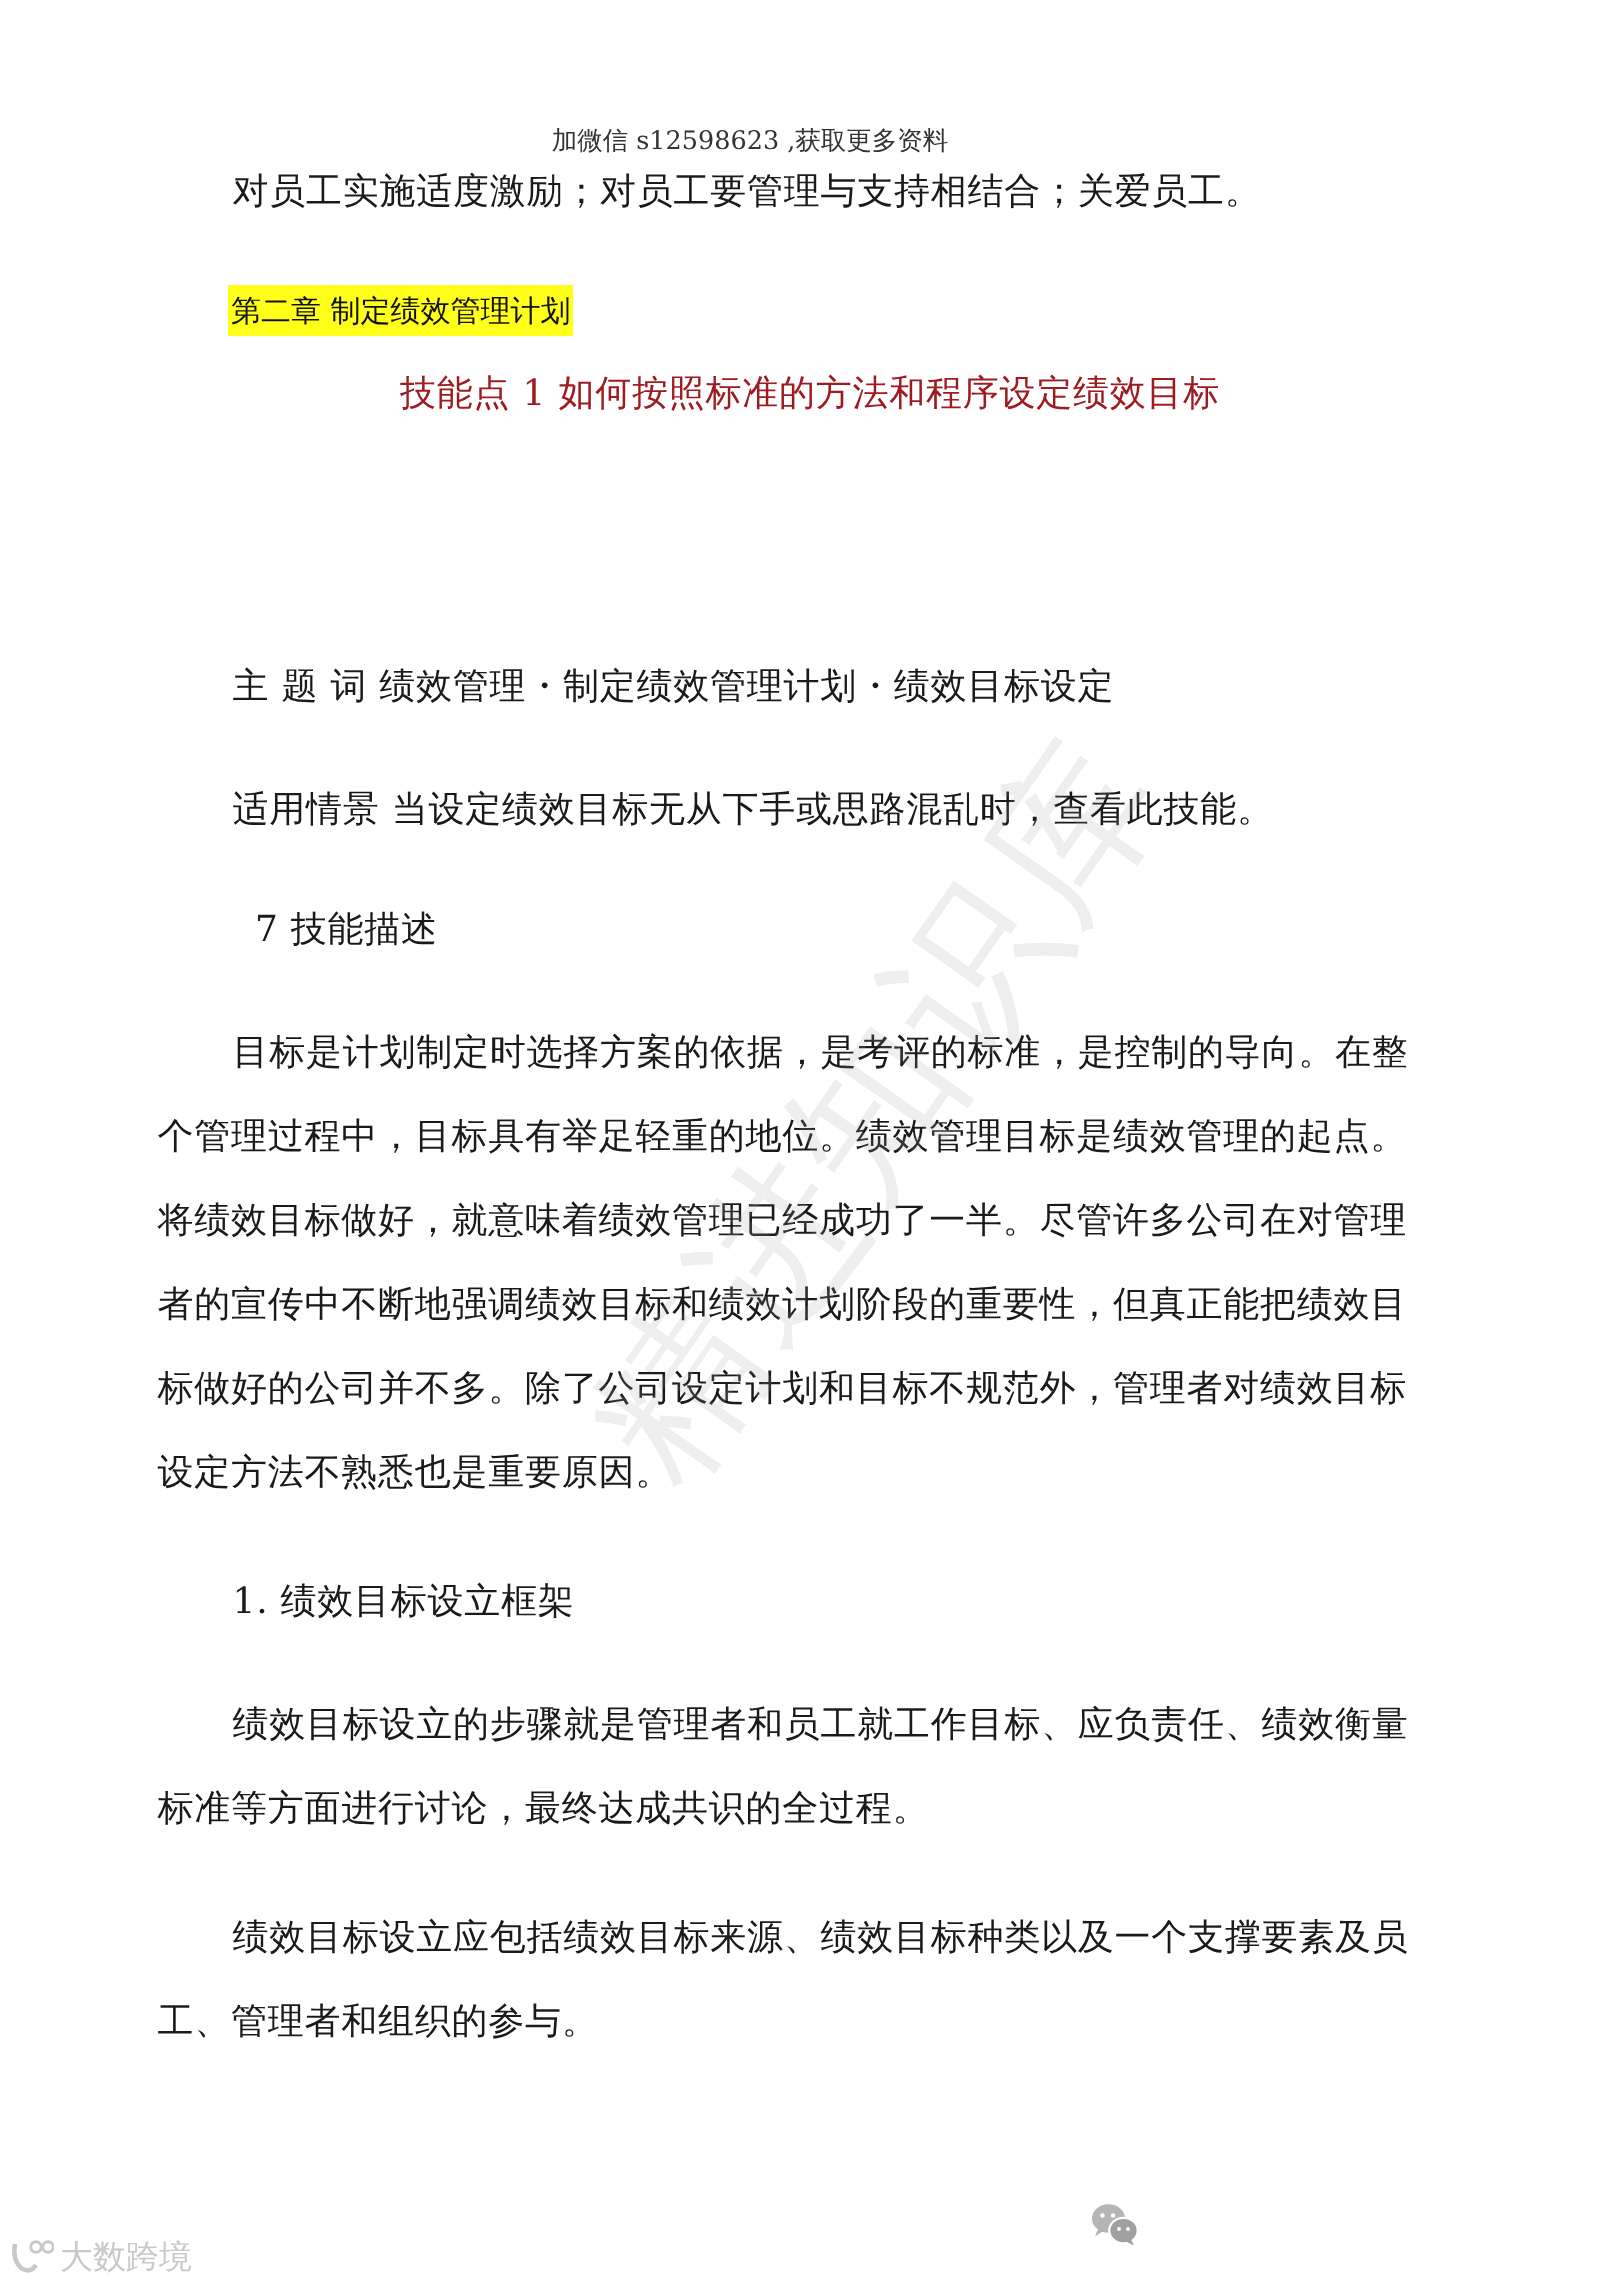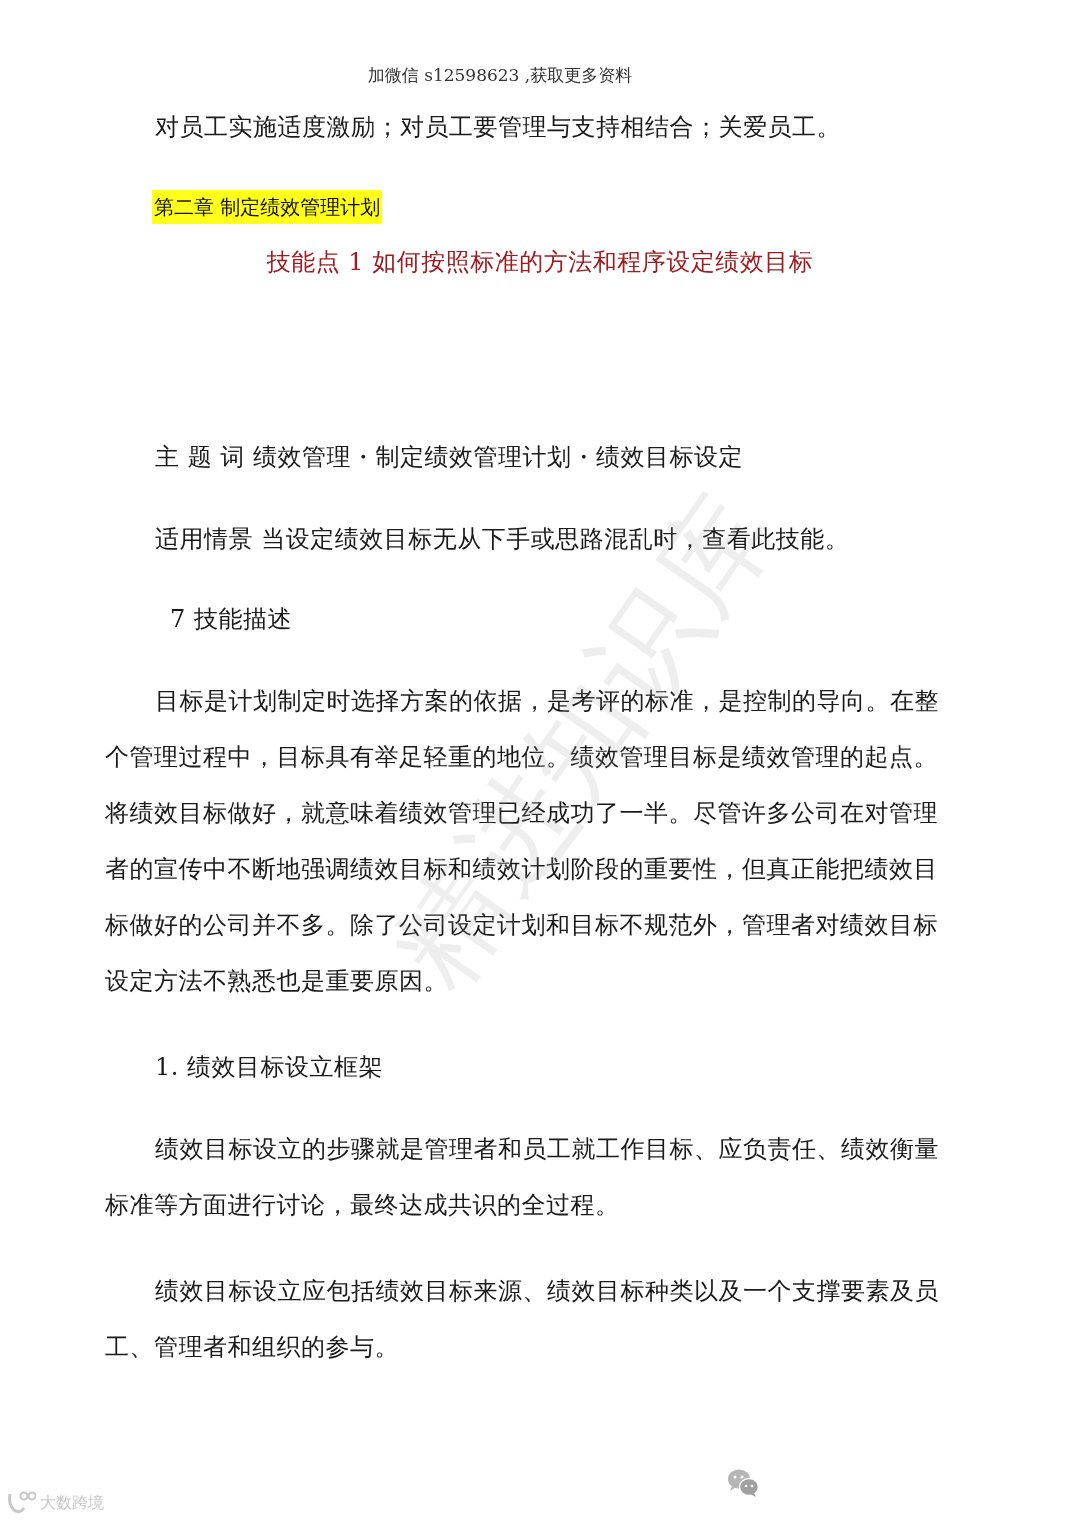--- a/index.html
+++ b/index.html
@@ -10,21 +10,21 @@
   body {
     width: 1080px;
     height: 1527px;
     position: relative;
     overflow: hidden;
     font-family: "DejaVu Serif", "Liberation Serif", serif;
     color: #1a1a1a;
   }
   .abs { position: absolute; white-space: nowrap; }
   .header-note {
-    left: 0; width: 1000px; top: 64px;
+    left: 0; width: 1000px; top: 82px;
     text-align: center;
     font-size: 17px;
     color: #333;
   }
   .body-line {
     font-size: 24px;
     line-height: 30px;
     letter-spacing: 0.5px;
   }
   .chapter {
@@ -49,21 +49,21 @@
     transform: rotate(-55deg);
     transform-origin: left top;
     font-family: "DejaVu Sans", sans-serif;
     letter-spacing: 4px;
     top: 930px;
     left: 360px;
     pointer-events: none;
   }
   .footer-left {
     left: 6px; top: 1490px;
-    font-size: 16px;
+    font-size: 22px;
     color: #c8c8c8;
     font-family: "DejaVu Sans", sans-serif;
     display: flex; align-items: center; gap: 4px;
   }
   .footer-right {
     left: 726px; top: 1468px;
     font-size: 26px;
     color: #a9a9a9;
     font-family: "DejaVu Sans", sans-serif;
     display: flex; align-items: center; gap: 8px;

